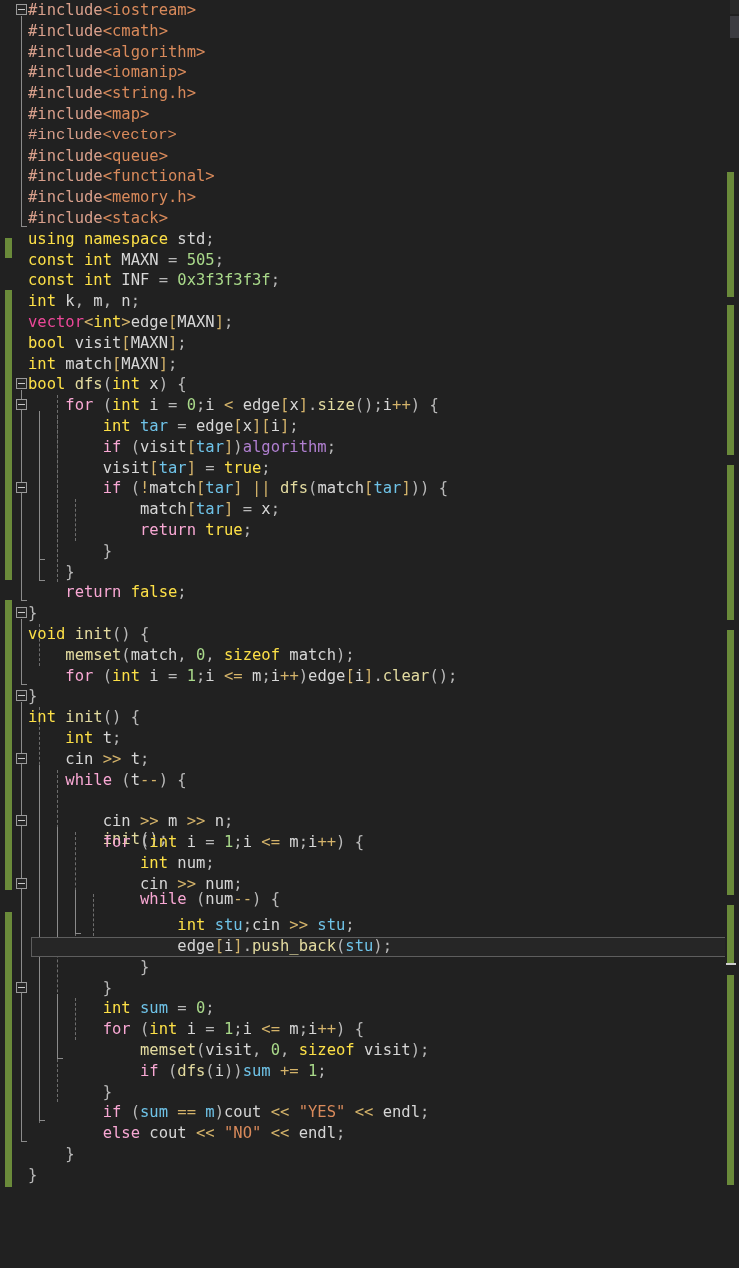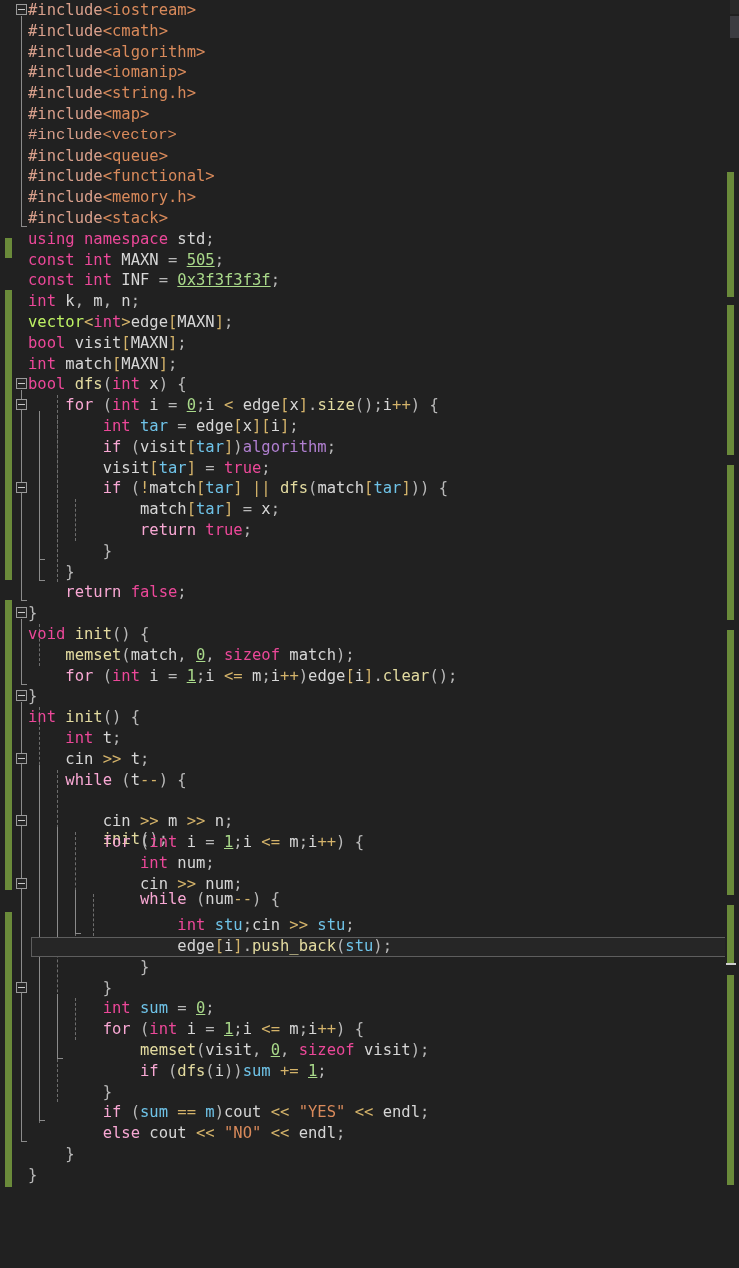--- a/index.html
+++ b/index.html
@@ -31,29 +31,29 @@
     position:absolute;left:0;height:20.8px;line-height:20.8px;
     white-space:pre;font-size:15.5px;letter-spacing:0px;
   }
   .code{position:absolute;left:28px;top:0;}
   
   #curline{
     position:absolute;left:31px;width:699px;height:20px;
     border:1px solid #5e5e5e;background:#262626;box-sizing:border-box;
   }
   
-  .kw   {color:#ec4899;}   
+  .kw   {color:#fde047;}   
   .ctl  {color:#f9a8d4;}   
   .ctl2 {color:#b07fd0;}   
   .pre  {color:#d9a08c;}   
   .hdr  {color:#d98a5b;}   
   .str  {color:#d98a5b;}   
-  .num  {color:#a9d98a;text-decoration:underline;}   
+  .num  {color:#a9d98a;}   
   .fn   {color:#e3dba0;}   
-  .type {color:#bef264;}   
+  .type {color:#ec4899;}   
   .op   {color:#d4b36a;}   
   .id   {color:#d6d6d6;}   
   .hl   {color:#6fc3e8;}   
   .pn   {color:#b9b9b9;}
   
   #ruler{position:absolute;right:0;top:0;width:14px;height:1268px;background:#212121;}
   .rmark{position:absolute;left:2px;width:7px;background:#6a8a3a;}
   .rmark-cur{position:absolute;left:1px;width:10px;height:2px;background:#cfcfcf;}
   #sbthumb{position:absolute;right:0;top:16px;width:9px;height:22px;background:#3c3c41;}
   #sbtop{position:absolute;right:0;top:0;width:9px;height:14px;background:#2a2a2a;}

